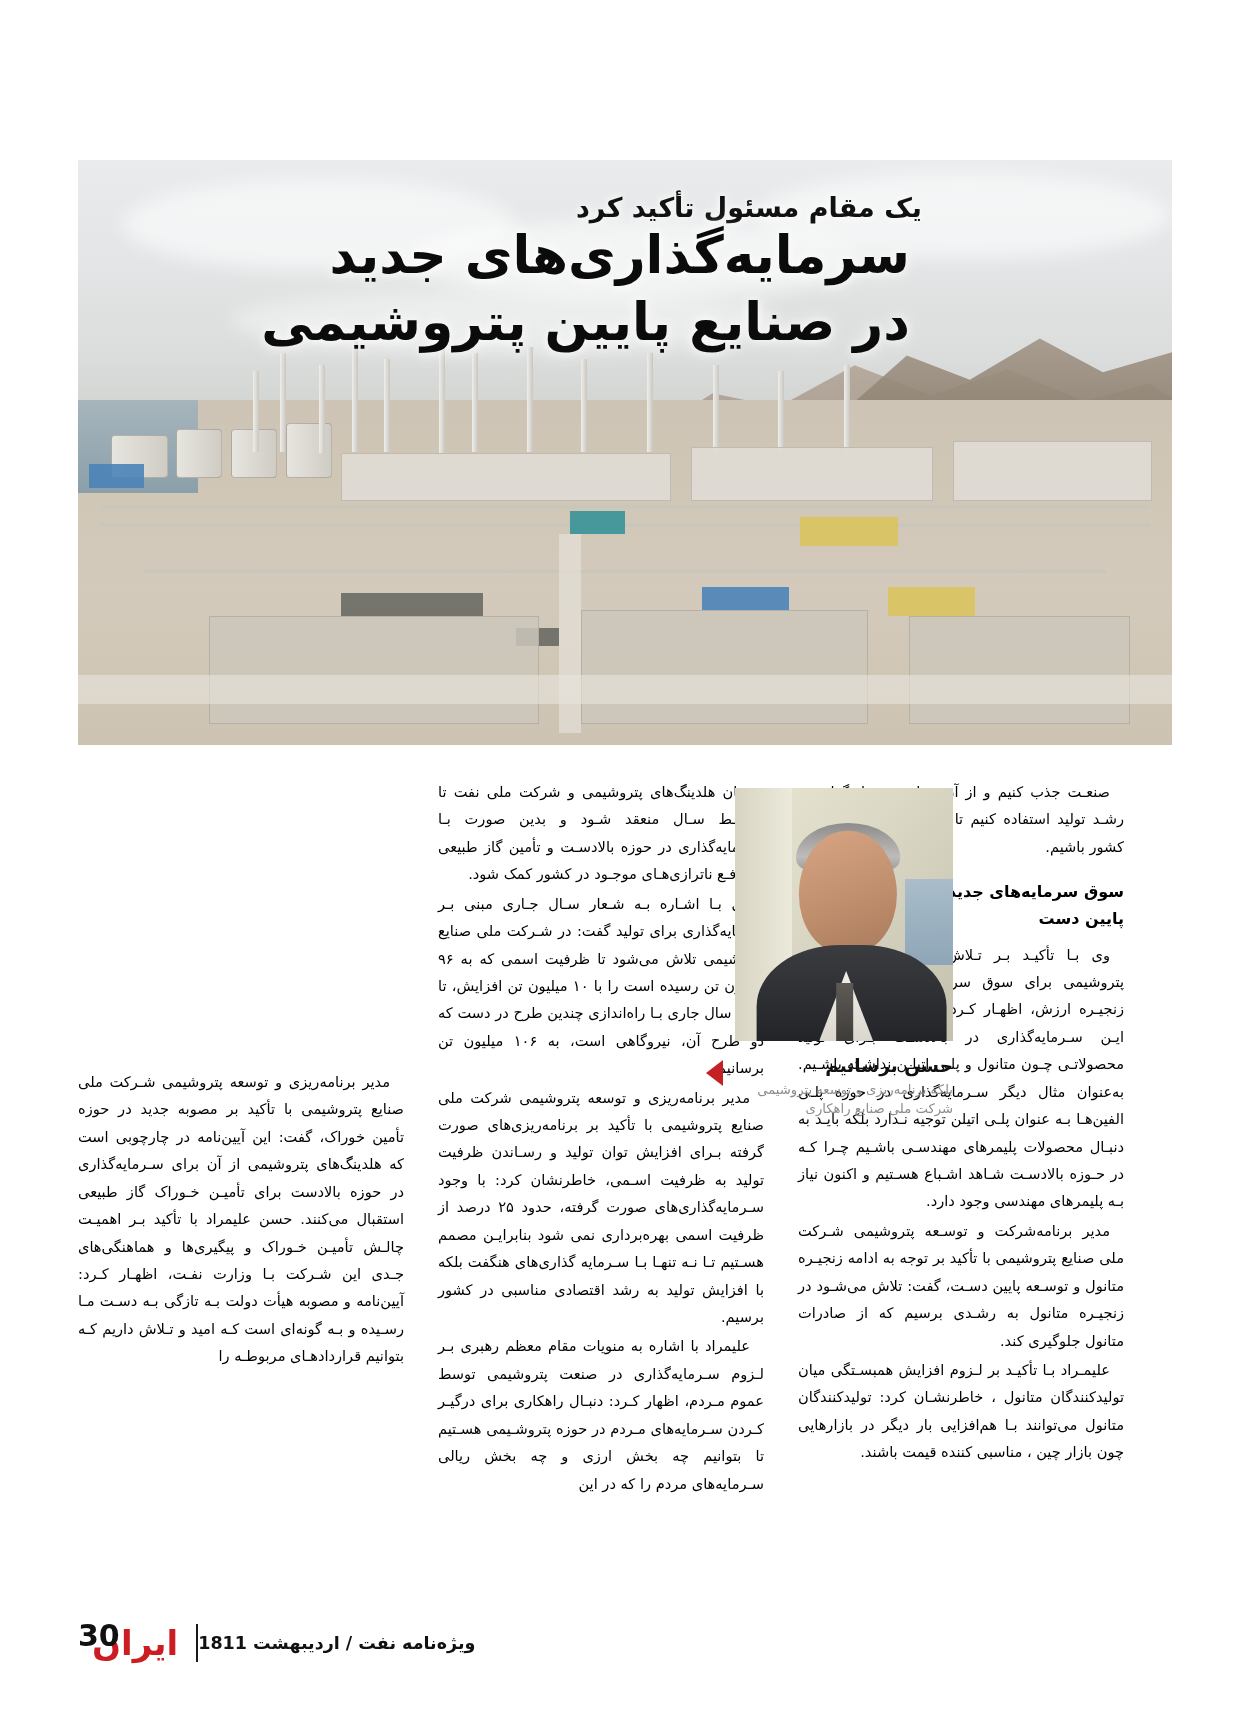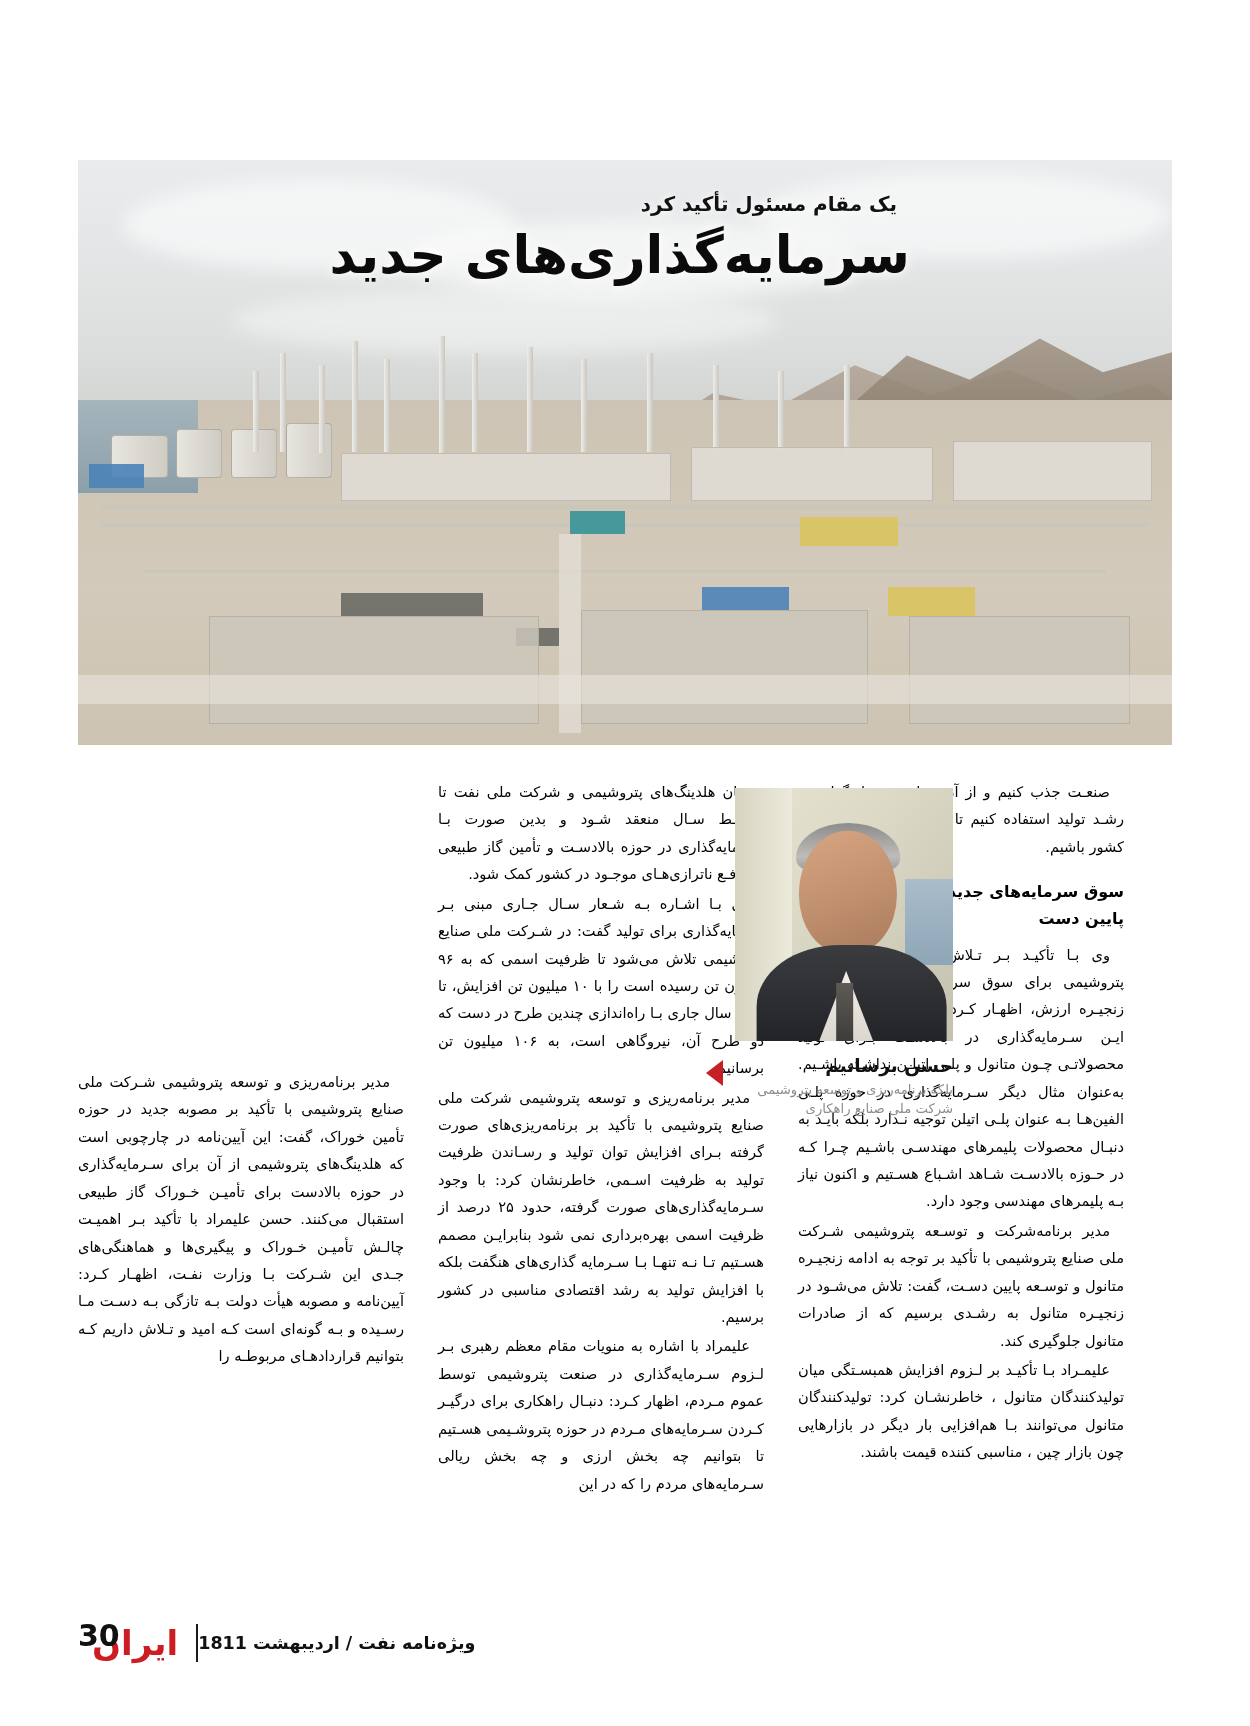--- a/index.html
+++ b/index.html
@@ -113,23 +113,23 @@
     border: 1px solid rgba(168,162,150,0.6);
   }
   .hero-road {
     position: absolute;
     background: rgba(232,229,221,0.6);
   }
 
   
   .kicker {
     position: absolute;
-    right: 353px;
+    right: 328px;
     top: 192px;
-    font-size: 20px;
+    font-size: 27px;
     font-weight: 700;
     color: #111;
     text-shadow: 0 0 7px rgba(255,255,255,0.95), 0 0 14px rgba(255,255,255,0.85);
     letter-spacing: -0.3px;
     z-index: 5;
   }
   .headline {
     position: absolute;
     right: 340px;
     top: 222px;
@@ -378,20 +378,21 @@
     <div class="hero-pad" style="left:12%;top:78%;width:30%;height:18%;"></div>
     <div class="hero-pad" style="left:46%;top:77%;width:26%;height:19%;"></div>
     <div class="hero-pad" style="left:76%;top:78%;width:20%;height:18%;"></div>
     <div class="hero-road" style="left:0%;top:88%;width:100%;height:5%;"></div>
     <div class="hero-road" style="left:44%;top:64%;width:2%;height:34%;"></div>
   </div>
 
   <div class="kicker">یک مقام مسئول تأکید کرد</div>
   <div class="headline">
     <div class="headline-line">سرمایه‌گذاری‌های جدید</div>
+    <div class="headline-line">در صنایع پایین پتروشیمی</div>
   </div>
 
   <div class="cols">
 
     <div class="col col-right">
       <div class="portrait-spacer"></div>
       <p>مدیر برنامه‌ریزی و توسعه پتروشیمی شـرکت ملی صنایع پتروشیمی با تأکید بر مصوبه جدید در حوزه تأمین خوراک، گفت: این آیین‌نامه در چارچوبی است که هلدینگ‌های پتروشیمی از آن برای سـرمایه‌گذاری در حوزه بالادست برای تأمیـن خـوراک گاز طبیعی استقبال می‌کنند. حسن علیمراد با تأکید بـر اهمیـت چالـش تأمیـن خـوراک و پیگیری‌ها و هماهنگی‌های جـدی این شـرکت بـا وزارت نفـت، اظهـار کـرد: آیین‌نامه و مصوبه هیأت دولت بـه تازگی بـه دسـت مـا رسـیده و بـه گونه‌ای است کـه امید و تـلاش داریم کـه بتوانیم قراردادهـای مربوطـه را</p>
     </div>
 
     <div class="col col-middle">

